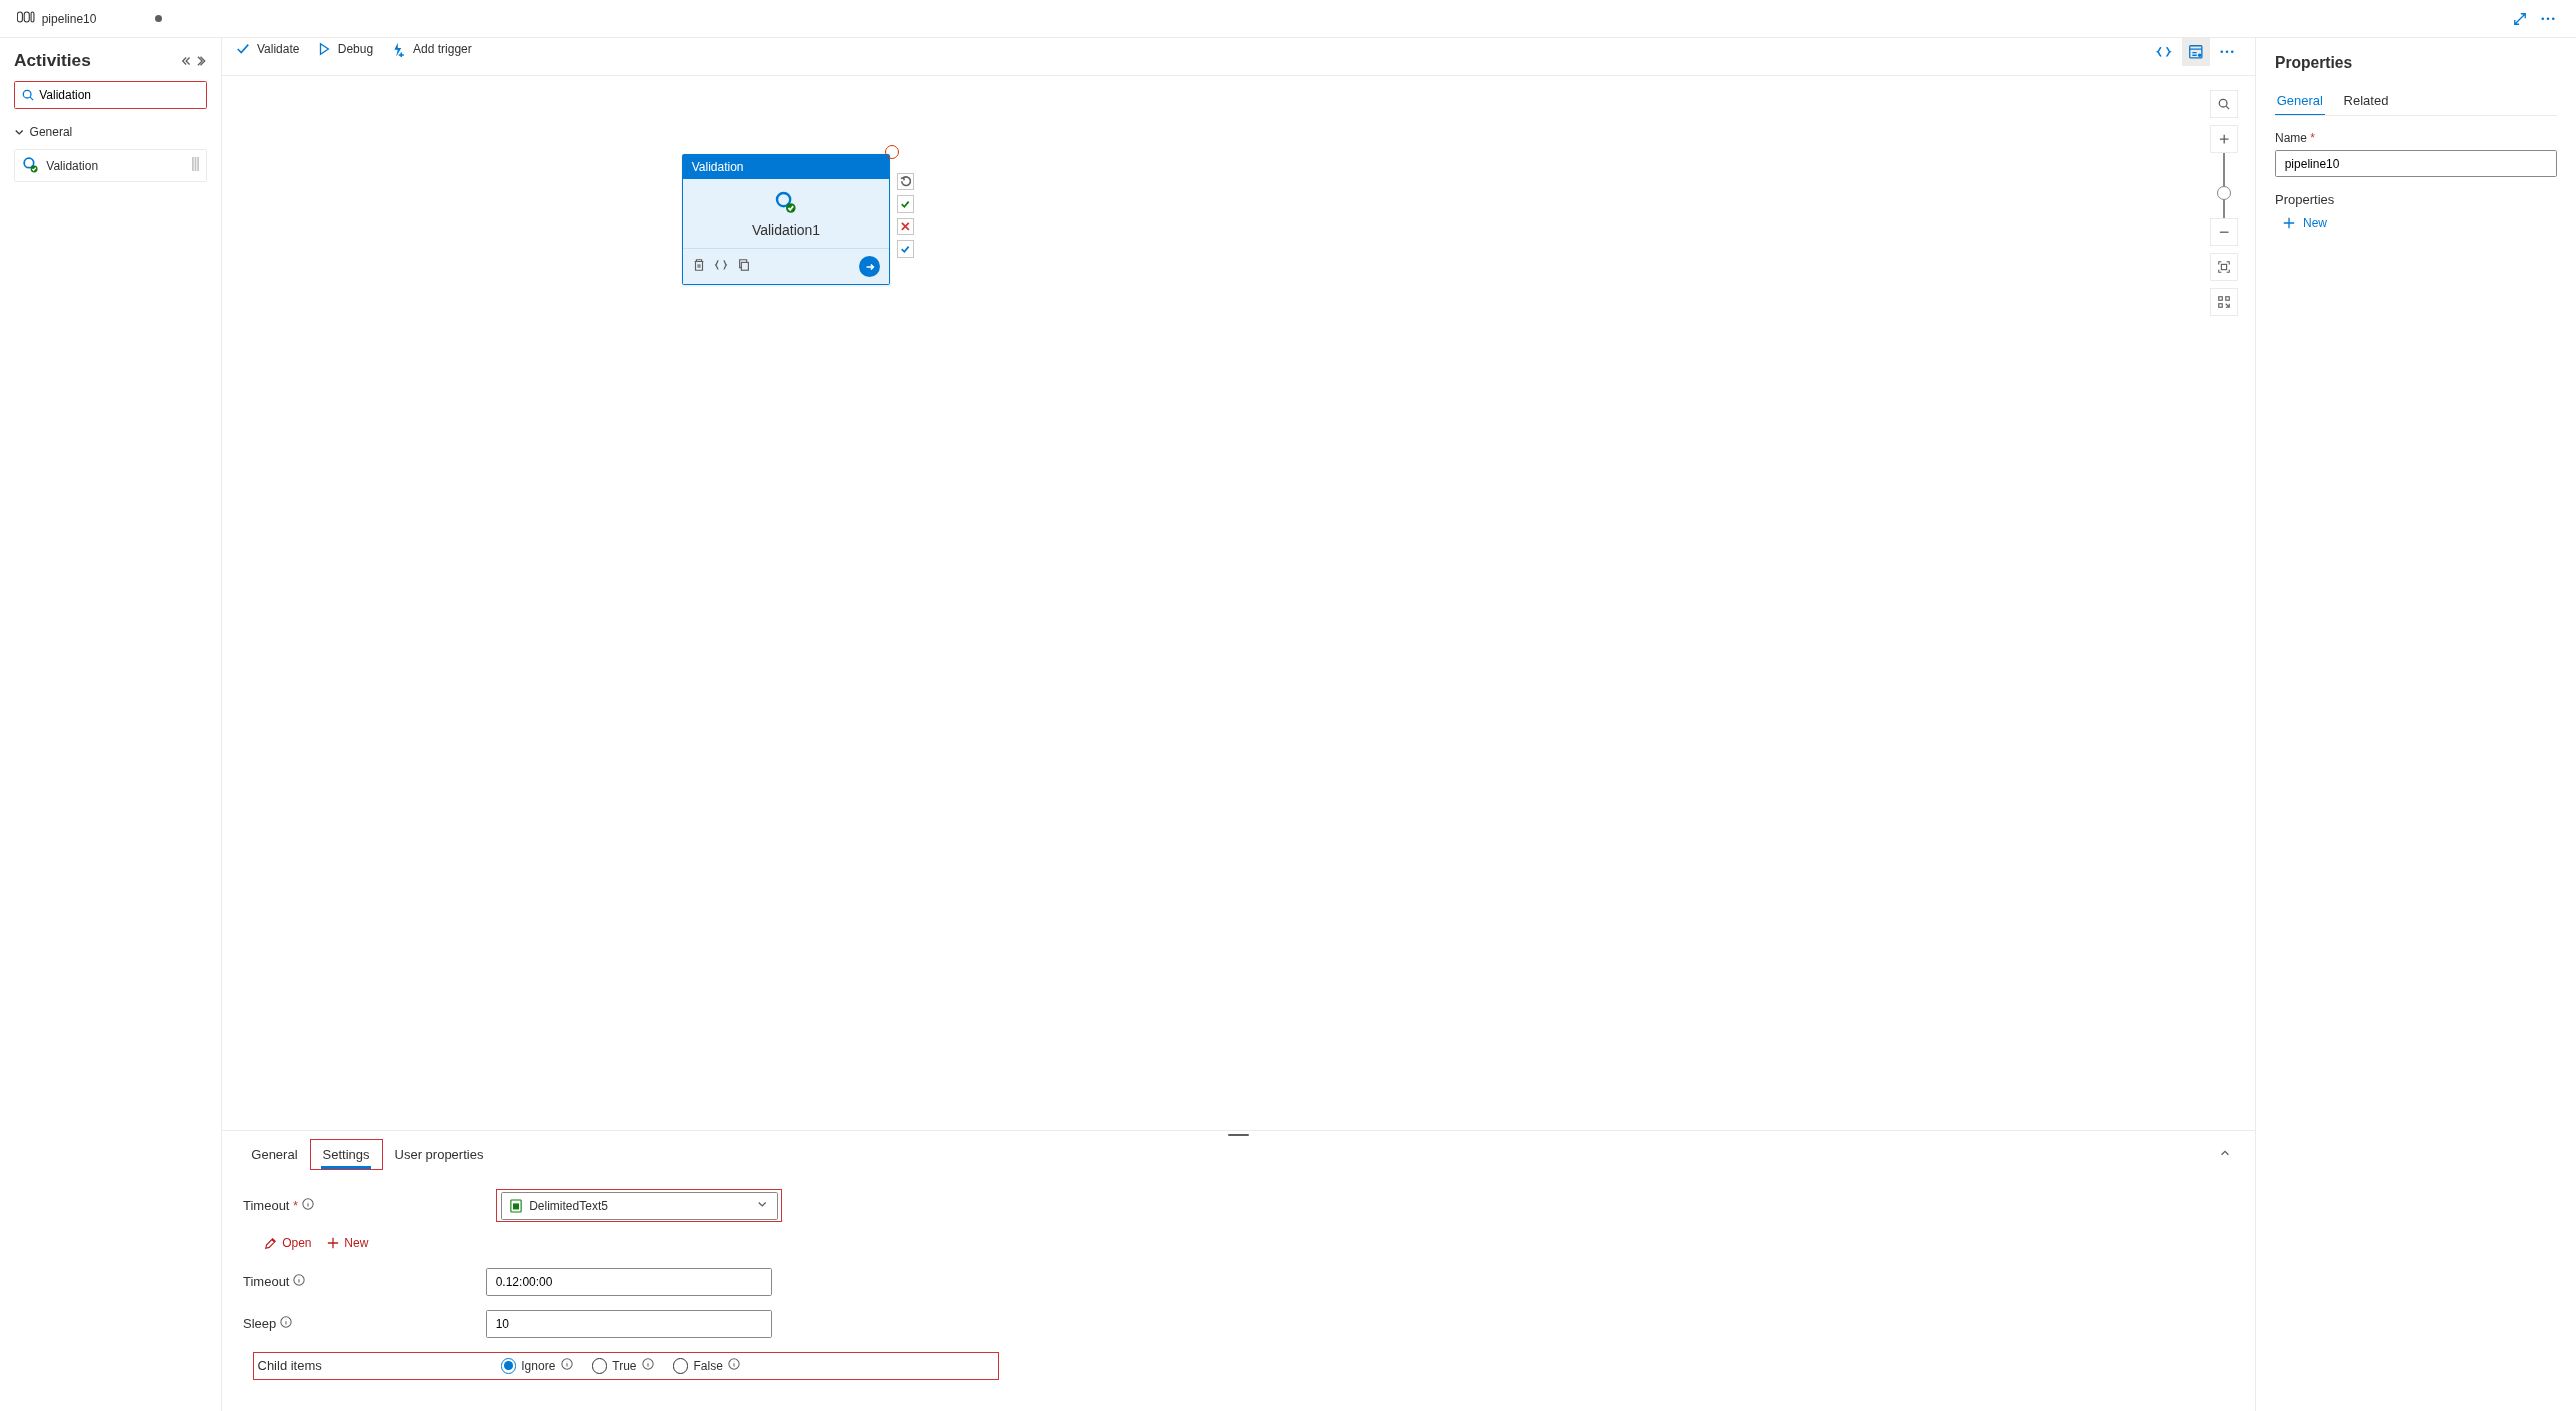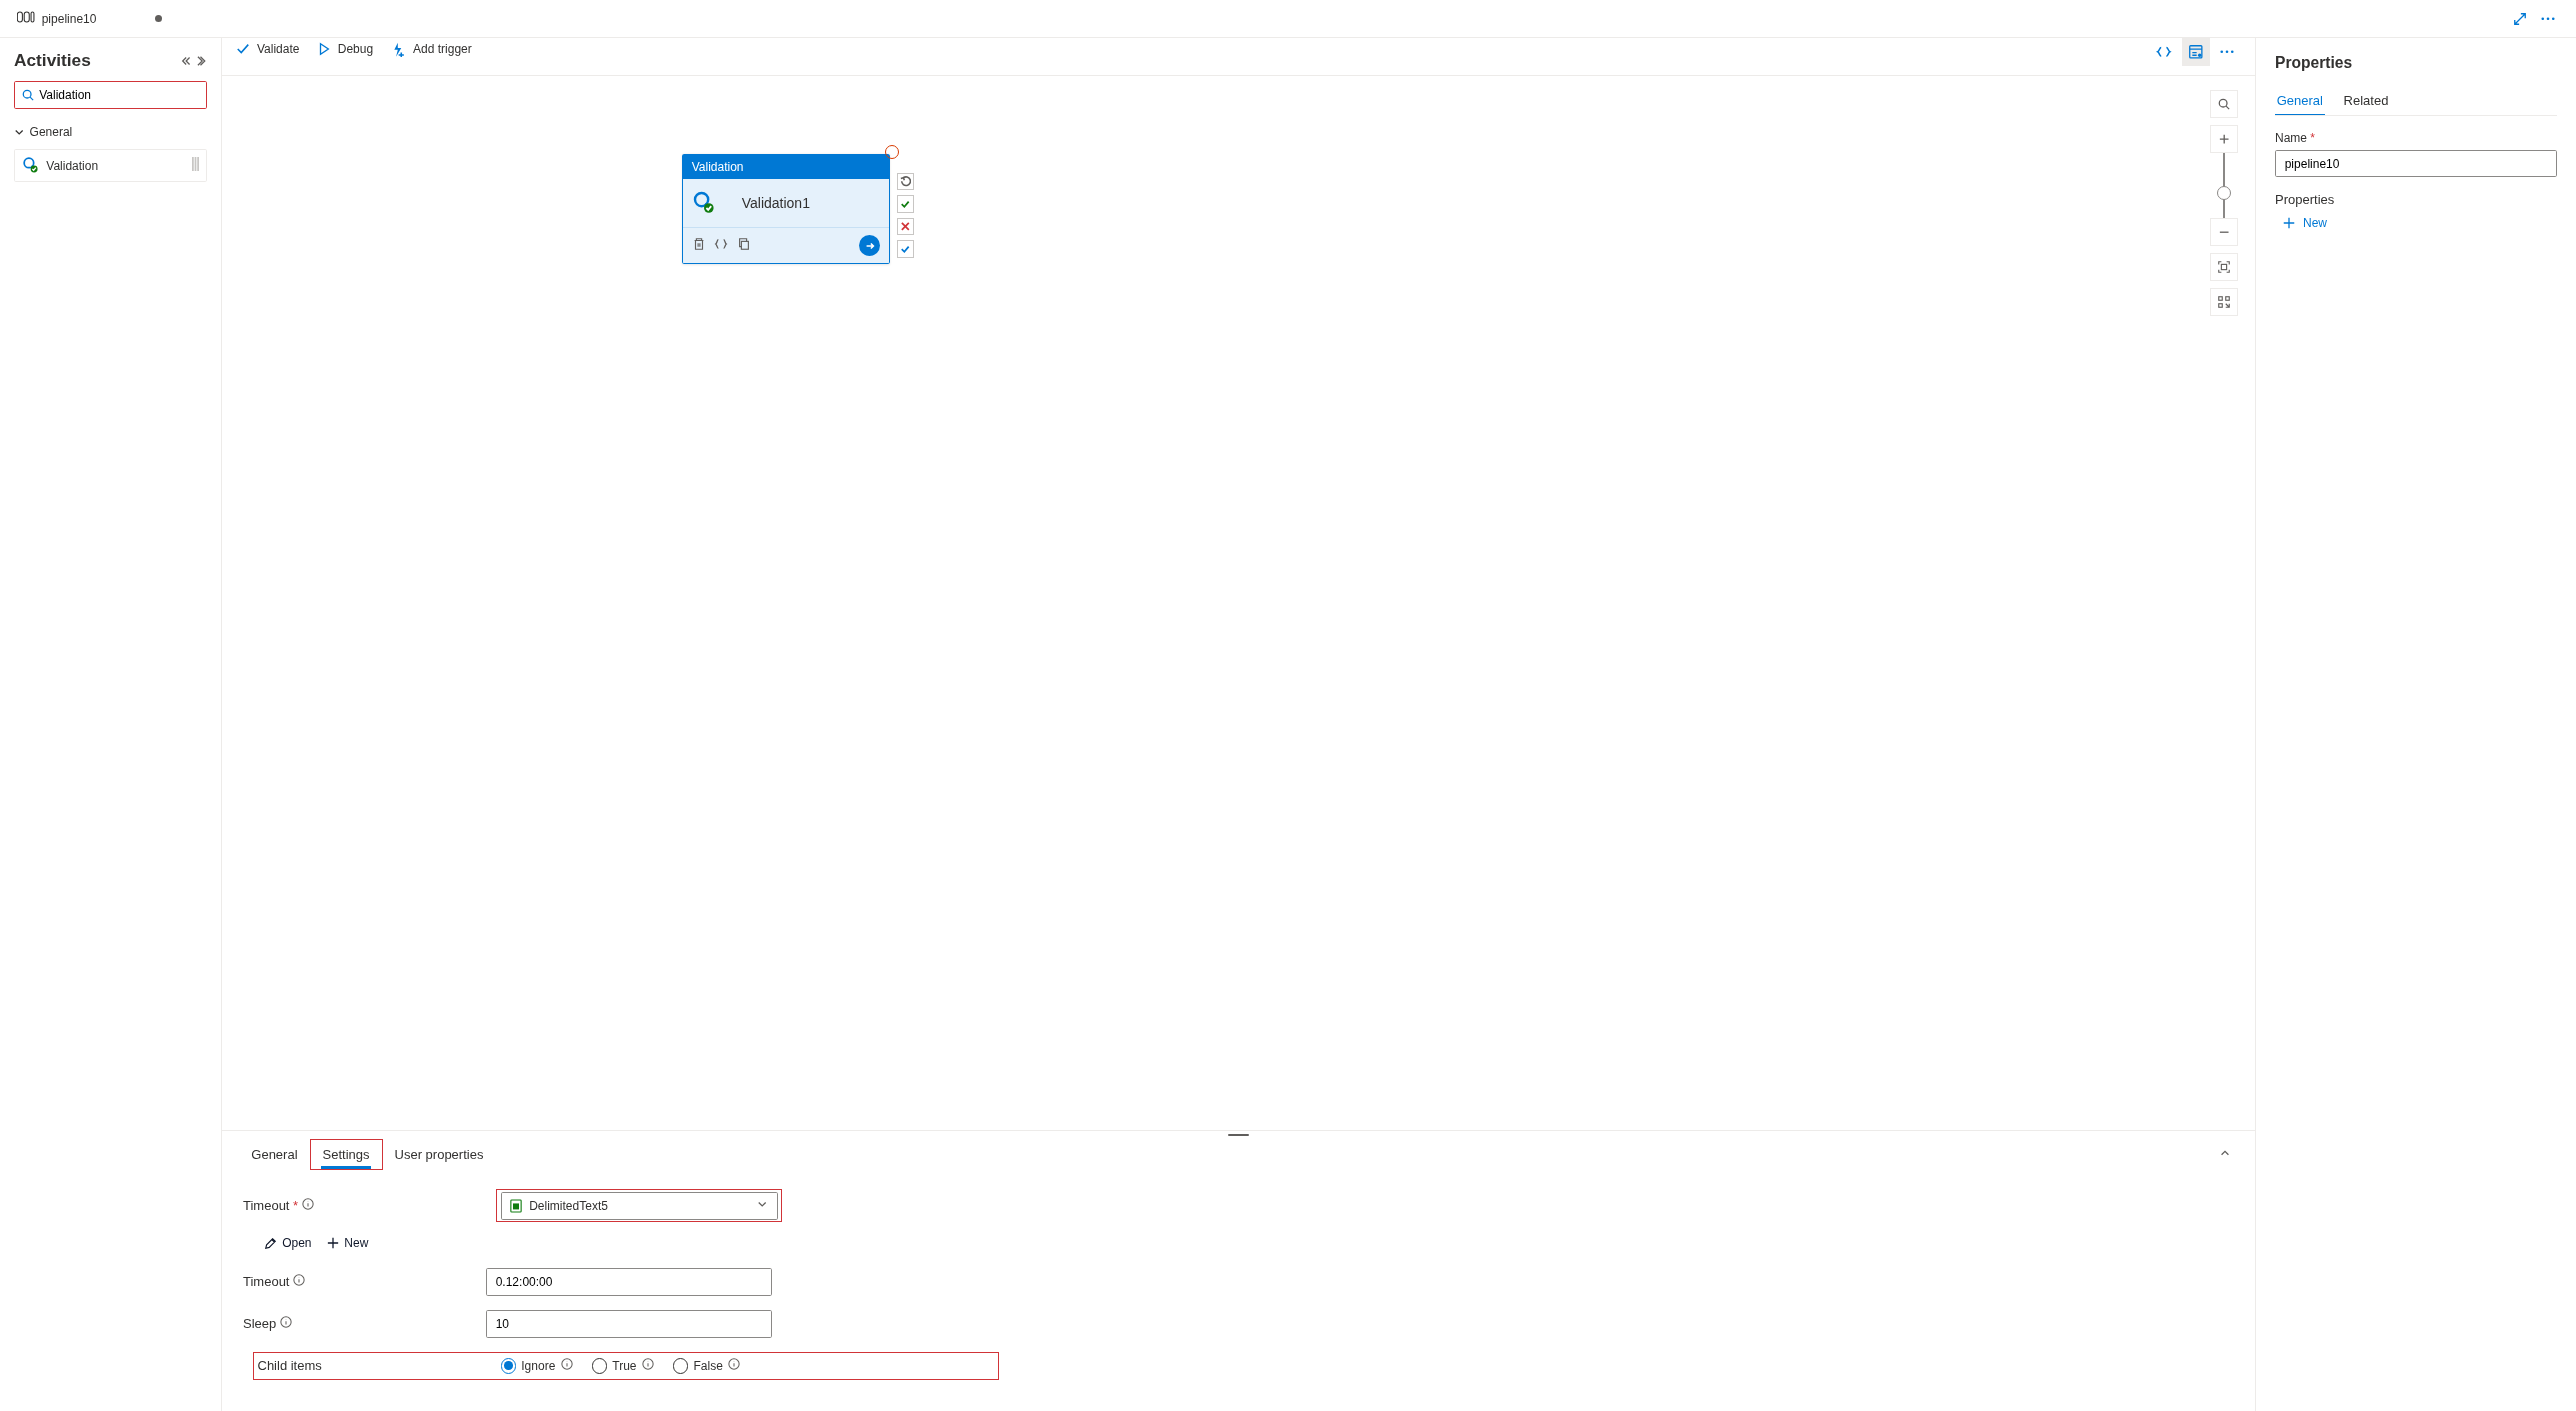--- a/index.html
+++ b/index.html
@@ -47,21 +47,21 @@
   .zoom-slider .plus { width: 28px; height: 28px; border: 0.9px solid #edebe9; display: flex; align-items: center; justify-content: center; }
   .zoom-slider .minus { width: 28px; height: 28px; border: 0.9px solid #edebe9; display: flex; align-items: center; justify-content: center; }
   .zoom-slider .track { width: 1.7px; flex: 1; background: #8a8886; position: relative; }
   .zoom-slider .thumb { position: absolute; top: 50%; left: -6px; width: 14px; height: 14px; border-radius: 50%; background: #fff; border: 1.7px solid #8a8886; }
   
   
   .node-wrapper { position: absolute; left: 460px; top: 78px; }
   .status-dot { position: absolute; top: -8.7px; right: -8.7px; width: 14px; height: 14px; border: 1.7px solid #d83b01; border-radius: 50%; }
   .node { width: 208px; border: 0.9px solid #0078d4; border-radius: 1.7px; background: #e5f1fb; box-shadow: 0 0.9px 2.6px rgba(0,0,0,0.1); }
   .node-header { background: #0078d4; color: #fff; padding: 5.2px 8.7px; font-size: 12px; }
-  .node-body { display: flex; align-items: center; gap: 26px; padding: 10.4px 8.7px; }
+  .node-body { display: flex; align-items: center; gap: 5px; padding: 10.4px 8.7px; flex-direction: column; }
   .node-footer { display: flex; align-items: center; gap: 8.7px; padding: 7px 8.7px; border-top: 0.9px solid #c7e0f4; }
   .node-footer .spacer { flex: 1; }
   .node-footer-btn { cursor: pointer; color: #605e5c; }
   .node-footer-arrow { width: 21px; height: 21px; border-radius: 50%; background: #0078d4; display: flex; align-items: center; justify-content: center; color: #fff; }
   .node-ports { position: absolute; right: -24px; top: 19px; display: flex; flex-direction: column; gap: 5.2px; }
   .port { width: 17.3px; height: 17.3px; border: 0.9px solid #c8c6c4; background: #fff; display: flex; align-items: center; justify-content: center; font-size: 10.4px; }
   .port.green { color: #107c10; }
   .port.red { color: #d13438; }
   .port.blue { color: #0078d4; }
   
@@ -77,21 +77,21 @@
   .bottom-content { padding: 17.3px 21px; }
   .form-row { display: flex; align-items: center; margin-bottom: 14px; }
   .form-label { width: 243px; display: flex; align-items: center; gap: 3.5px; font-size: 13px; }
   .form-label .req { color: #d13438; }
   .form-label .info { color: #605e5c; cursor: help; }
   .form-control { width: 286px; }
   .dropdown { display: flex; align-items: center; border: 0.9px solid #8a8886; border-radius: 1.7px; padding: 4.3px 8.7px; gap: 7px; height: 28px; cursor: pointer; }
   .dropdown .chev { margin-left: auto; color: #605e5c; }
   .text-input { width: 100%; border: 0.9px solid #8a8886; border-radius: 1.7px; padding: 4.3px 8.7px; height: 28px; font-size: 12px; }
   .form-actions { display: flex; gap: 15.6px; padding-left: 21px; margin-bottom: 17.3px; }
-  .link-btn { display: flex; align-items: center; gap: 5.2px; color: #0f172a; cursor: pointer; text-align: right; }
+  .link-btn { display: flex; align-items: center; gap: 5.2px; color: #b91c1c; cursor: pointer; text-align: right; }
   .radio-group { display: flex; gap: 19px; align-items: center; }
   .radio-opt { display: flex; align-items: center; gap: 5.2px; cursor: pointer; }
   .radio-circle { width: 15.6px; height: 15.6px; border: 0.9px solid #323130; border-radius: 50%; display: flex; align-items: center; justify-content: center; }
   .radio-circle.checked { border-color: #0078d4; }
   .radio-circle.checked::after { content: ""; width: 8.7px; height: 8.7px; border-radius: 50%; background: #0078d4; }
   .red-box { border: 1.7px solid #d13438; padding: 1.7px 3.5px; margin-left: 10px; }
   
   
   .properties { width: 321px; border-left: 0.9px solid #edebe9; padding: 15.6px 19px; }
   .properties-title { font-size: 15.6px; font-weight: 600; margin-bottom: 14px; }

